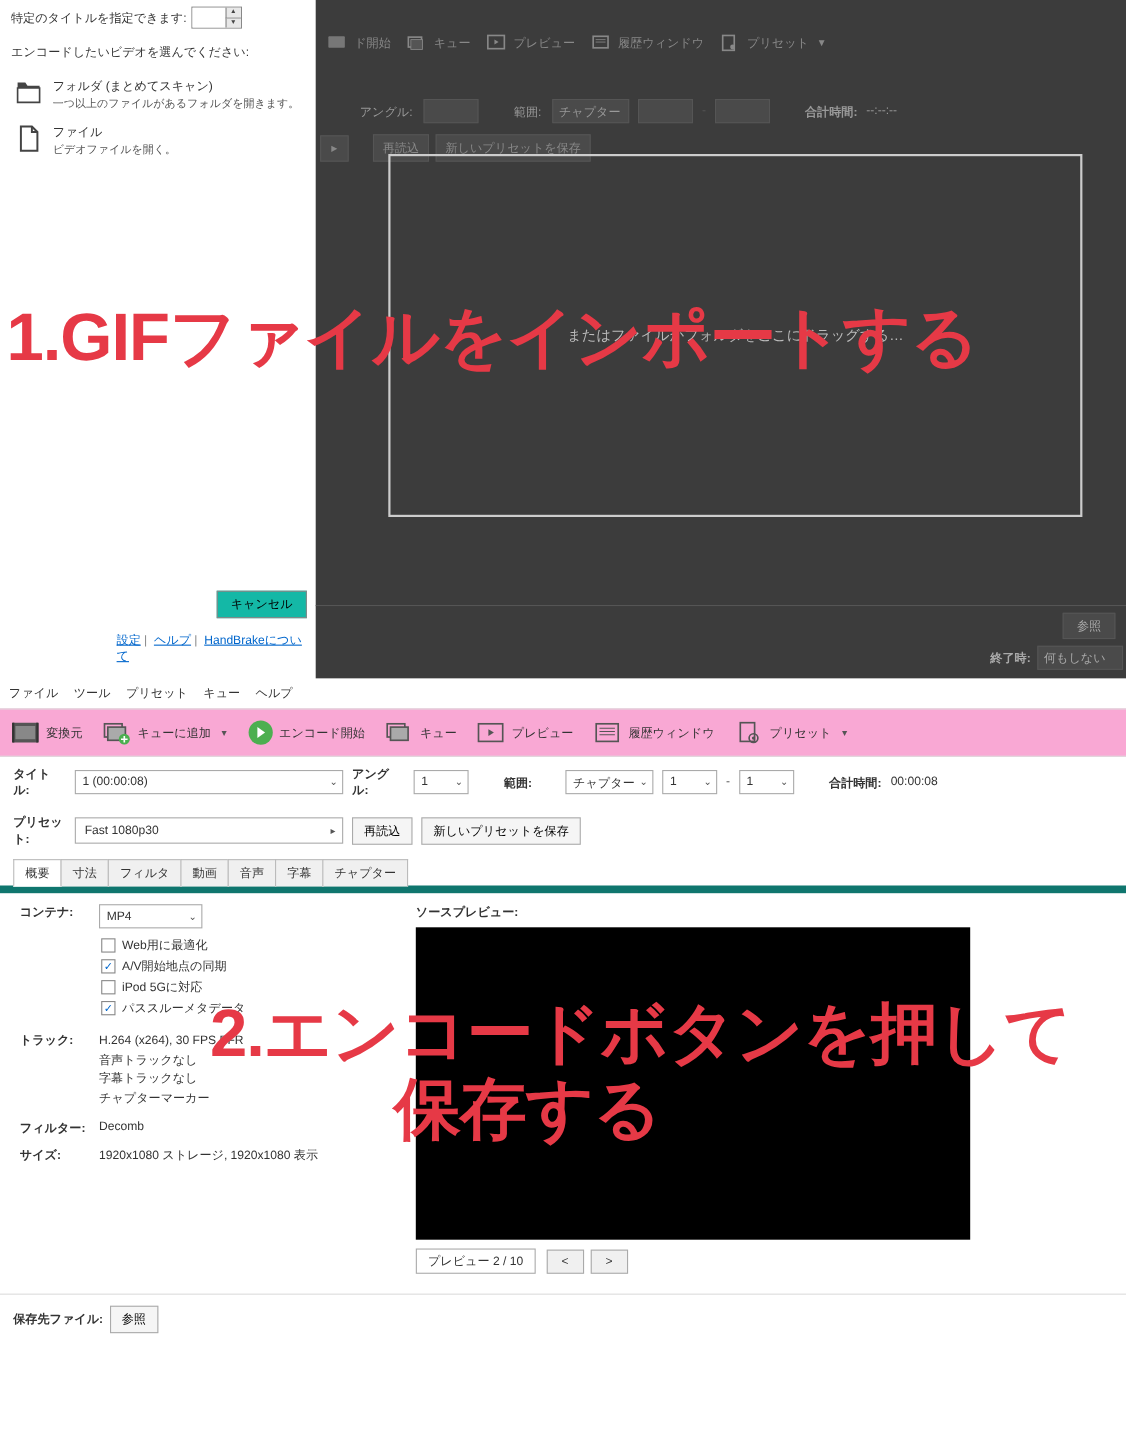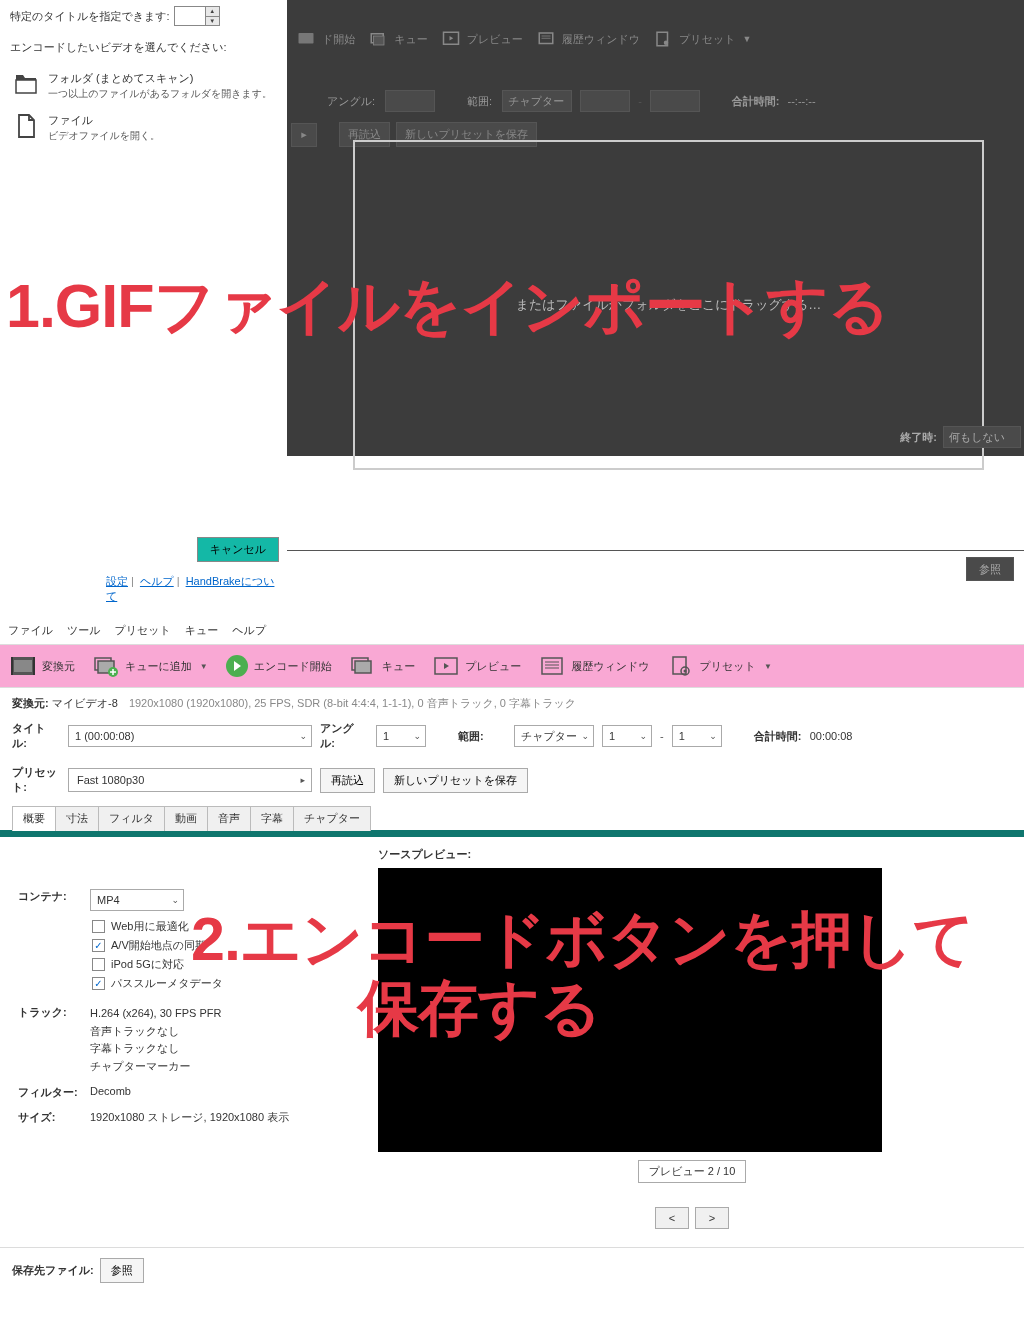--- a/index.html
+++ b/index.html
@@ -2,21 +2,21 @@
 <html><head>
 <meta charset="utf-8">
 <style>
   * { box-sizing: border-box; margin: 0; padding: 0; }
   body { font-family: "Meiryo", "MS UI Gothic", sans-serif; font-size: 12px; color: #333; background: #fff; width: 1024px; position: relative; }
   
   
   .top-half { position: relative; height: 617px; width: 100%; }
   
   
-  .dark-bg { position: absolute; left: 287px; top: 0; right: 0; height: 456px; background: #3c3c3c; }
+  .dark-bg { position: absolute; left: 287px; top: 0; right: 0; height: 617px; background: #3c3c3c; }
   
   
   .dim-toolbar { display: flex; align-items: center; gap: 12px; padding: 26px 8px 8px 8px; height: 60px; }
   .dim-tool { display: flex; align-items: center; gap: 5px; color: #888; font-size: 11px; }
   .dim-icon { width: 22px; height: 18px; }
   .dim-caret { color: #888; font-size: 9px; margin-left: 2px; }
   
   .dim-row2 { display: flex; align-items: center; gap: 8px; padding: 4px 10px 4px 40px; margin-top: 26px; color: #999; font-size: 11px; }
   .dim-row2 .lbl { margin-right: 2px; }
   .dim-box { background: #4a4a4a; border: 1px solid #555; height: 22px; min-width: 40px; display: inline-block; }
@@ -85,32 +85,32 @@
   .preset-row label { font-weight: bold; width: 48px; }
   .preset-box { border: 1px solid #aaa; width: 244px; height: 24px; display: flex; align-items: center; padding: 0 8px; position: relative; }
   .preset-box .aside { position: absolute; right: 6px; font-size: 9px; color: #555; }
   .std-btn { border: 1px solid #aaa; background: #f5f5f5; padding: 4px 10px; font-size: 11px; }
   
   .tabs { display: flex; padding: 0 12px; border-bottom: 7px solid #0f766e; font-size: 11px; }
   .tab { padding: 4px 10px; border: 1px solid #bbb; border-bottom: none; background: #f0f0f0; margin-right: -1px; position: relative; top: 1px; }
   .tab.active { background: #fff; border-bottom: 1px solid #fff; }
   
   .tab-body { padding: 10px 18px; display: flex; gap: 30px; }
-  .left-col { width: 330px; margin-top: 42px; }
+  .left-col { width: 330px; }
   .kv { display: flex; align-items: flex-start; margin-bottom: 10px; font-size: 11px; }
   .kv .k { font-weight: bold; width: 72px; }
   .kv .v { flex: 1; }
   .chk-row { display: flex; align-items: center; gap: 6px; margin-bottom: 4px; font-size: 11px; padding-left: 2px; }
   .chk { width: 13px; height: 13px; border: 1px solid #888; display: flex; align-items: center; justify-content: center; font-size: 10px; color: #0066cc; }
   .track-lines { font-size: 11px; line-height: 1.6; }
   
   .preview-col { flex: 1; }
   .preview-title { font-weight: bold; font-size: 11px; margin-bottom: 6px; }
   .preview-box { width: 504px; height: 284px; background: #000; }
-  .preview-nav { display: flex; flex-direction: column; align-items: center; gap: 24px; margin-top: 8px; }
+  .preview-nav { display: flex; align-items: center; gap: 10px; margin-top: 8px; }
   .preview-label-box { border: 1px solid #aaa; padding: 3px 10px; font-size: 11px; }
   .nav-btns { display: flex; gap: 6px; }
   .nav-btn { border: 1px solid #aaa; background: #f0f0f0; width: 34px; height: 22px; display: flex; align-items: center; justify-content: center; font-size: 11px; }
   
   .save-row { display: flex; align-items: center; gap: 6px; padding: 10px 12px 12px; font-size: 11px; border-top: 1px solid #dcdcdc; margin-top: 8px;}
   .save-row label { font-weight: bold; }
   .save-input { flex: 1; border: 1px solid #aaa; height: 22px; padding: 0 6px; font-size: 11px; }
   
   svg { display: block; }
 </style>
@@ -305,25 +305,20 @@
             <rect x="5" y="2" width="13" height="17" fill="none" stroke="#555" stroke-width="1.5"></rect>
             <circle cx="17" cy="16" r="4" fill="none" stroke="#555" stroke-width="1.5"></circle>
             <circle cx="17" cy="16" r="1.5" fill="#555"></circle>
           </svg>
         </span>
       <span>プリセット</span>
         <span class="tb-caret">▼</span>
     </div>
   </div>
 
-  <div class="source-line">
-    <span class="strong">変換元:</span>
-    <span>マイビデオ-8</span>
-    <span class="gray">1920x1080 (1920x1080), 25 FPS, SDR (8-bit 4:4:4, 1-1-1), 0 音声トラック, 0 字幕トラック</span>
-  </div>
 
   <div class="title-row">
     <label>タイトル:</label>
     <div class="combo main">
         <span>1 (00:00:08)</span>
         <span class="arrow">⌄</span>
       </div>
     <label>アングル:</label>
     <div class="combo sm">
         <span>1</span>

